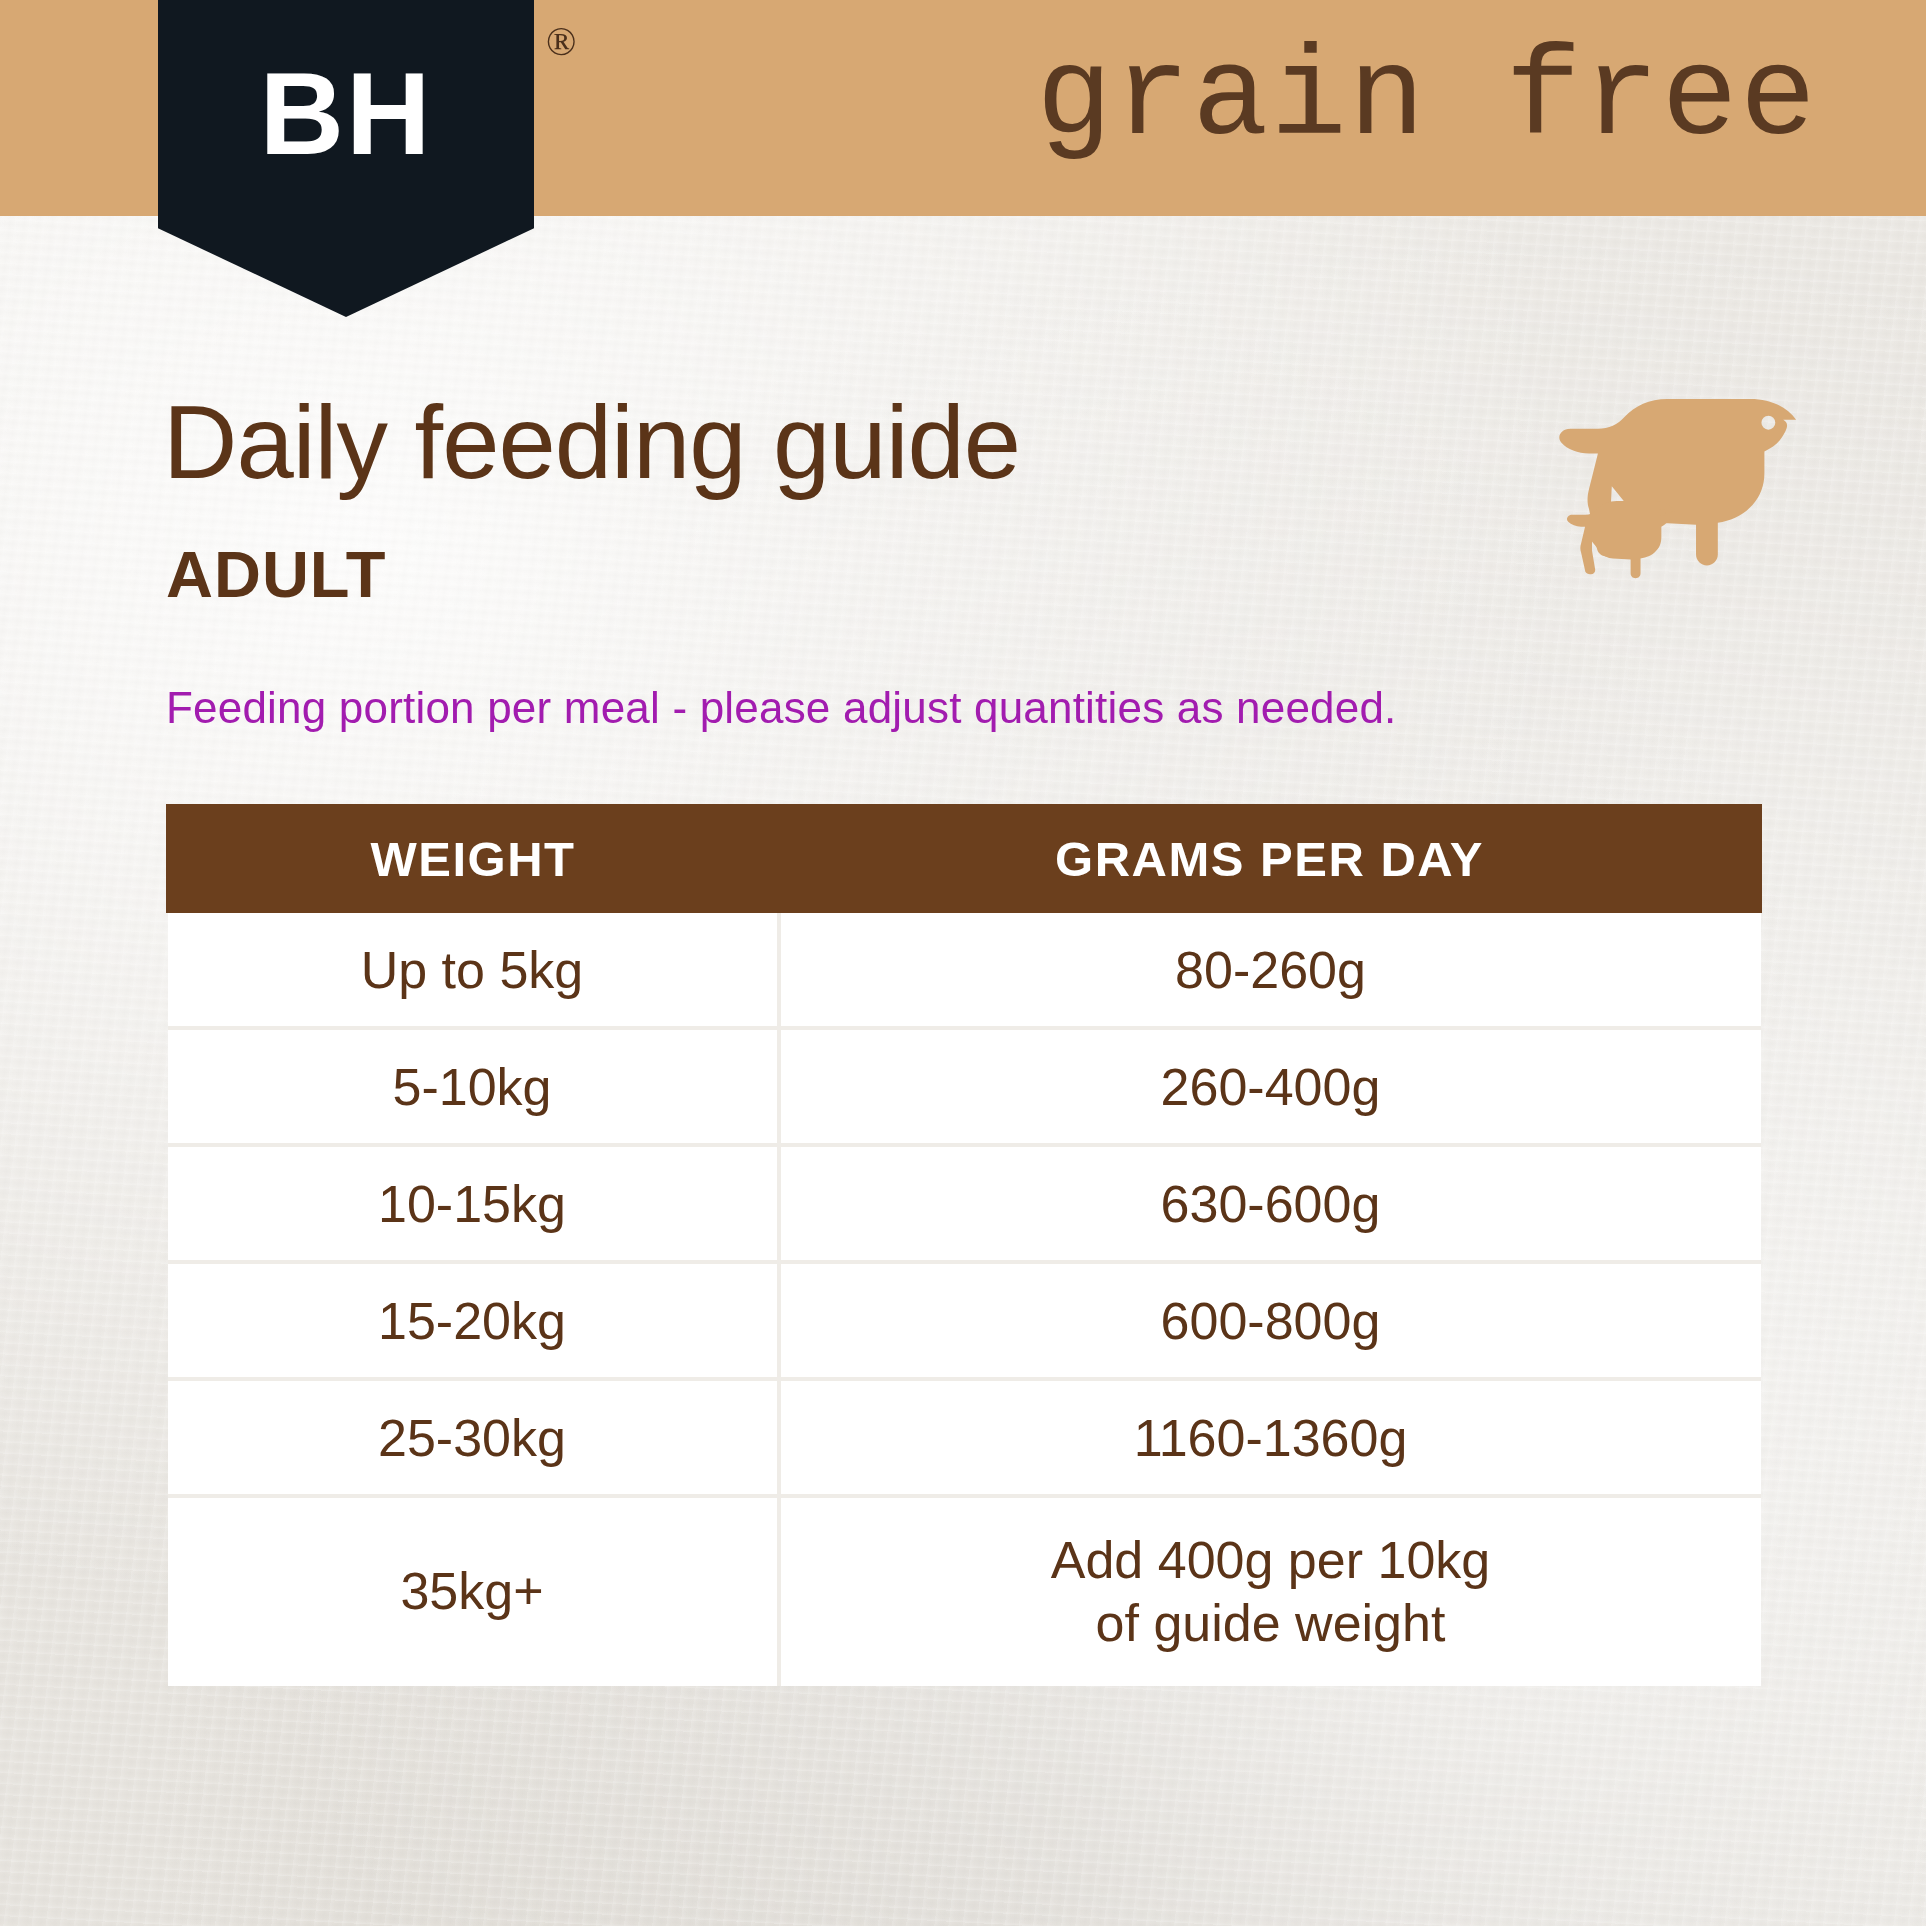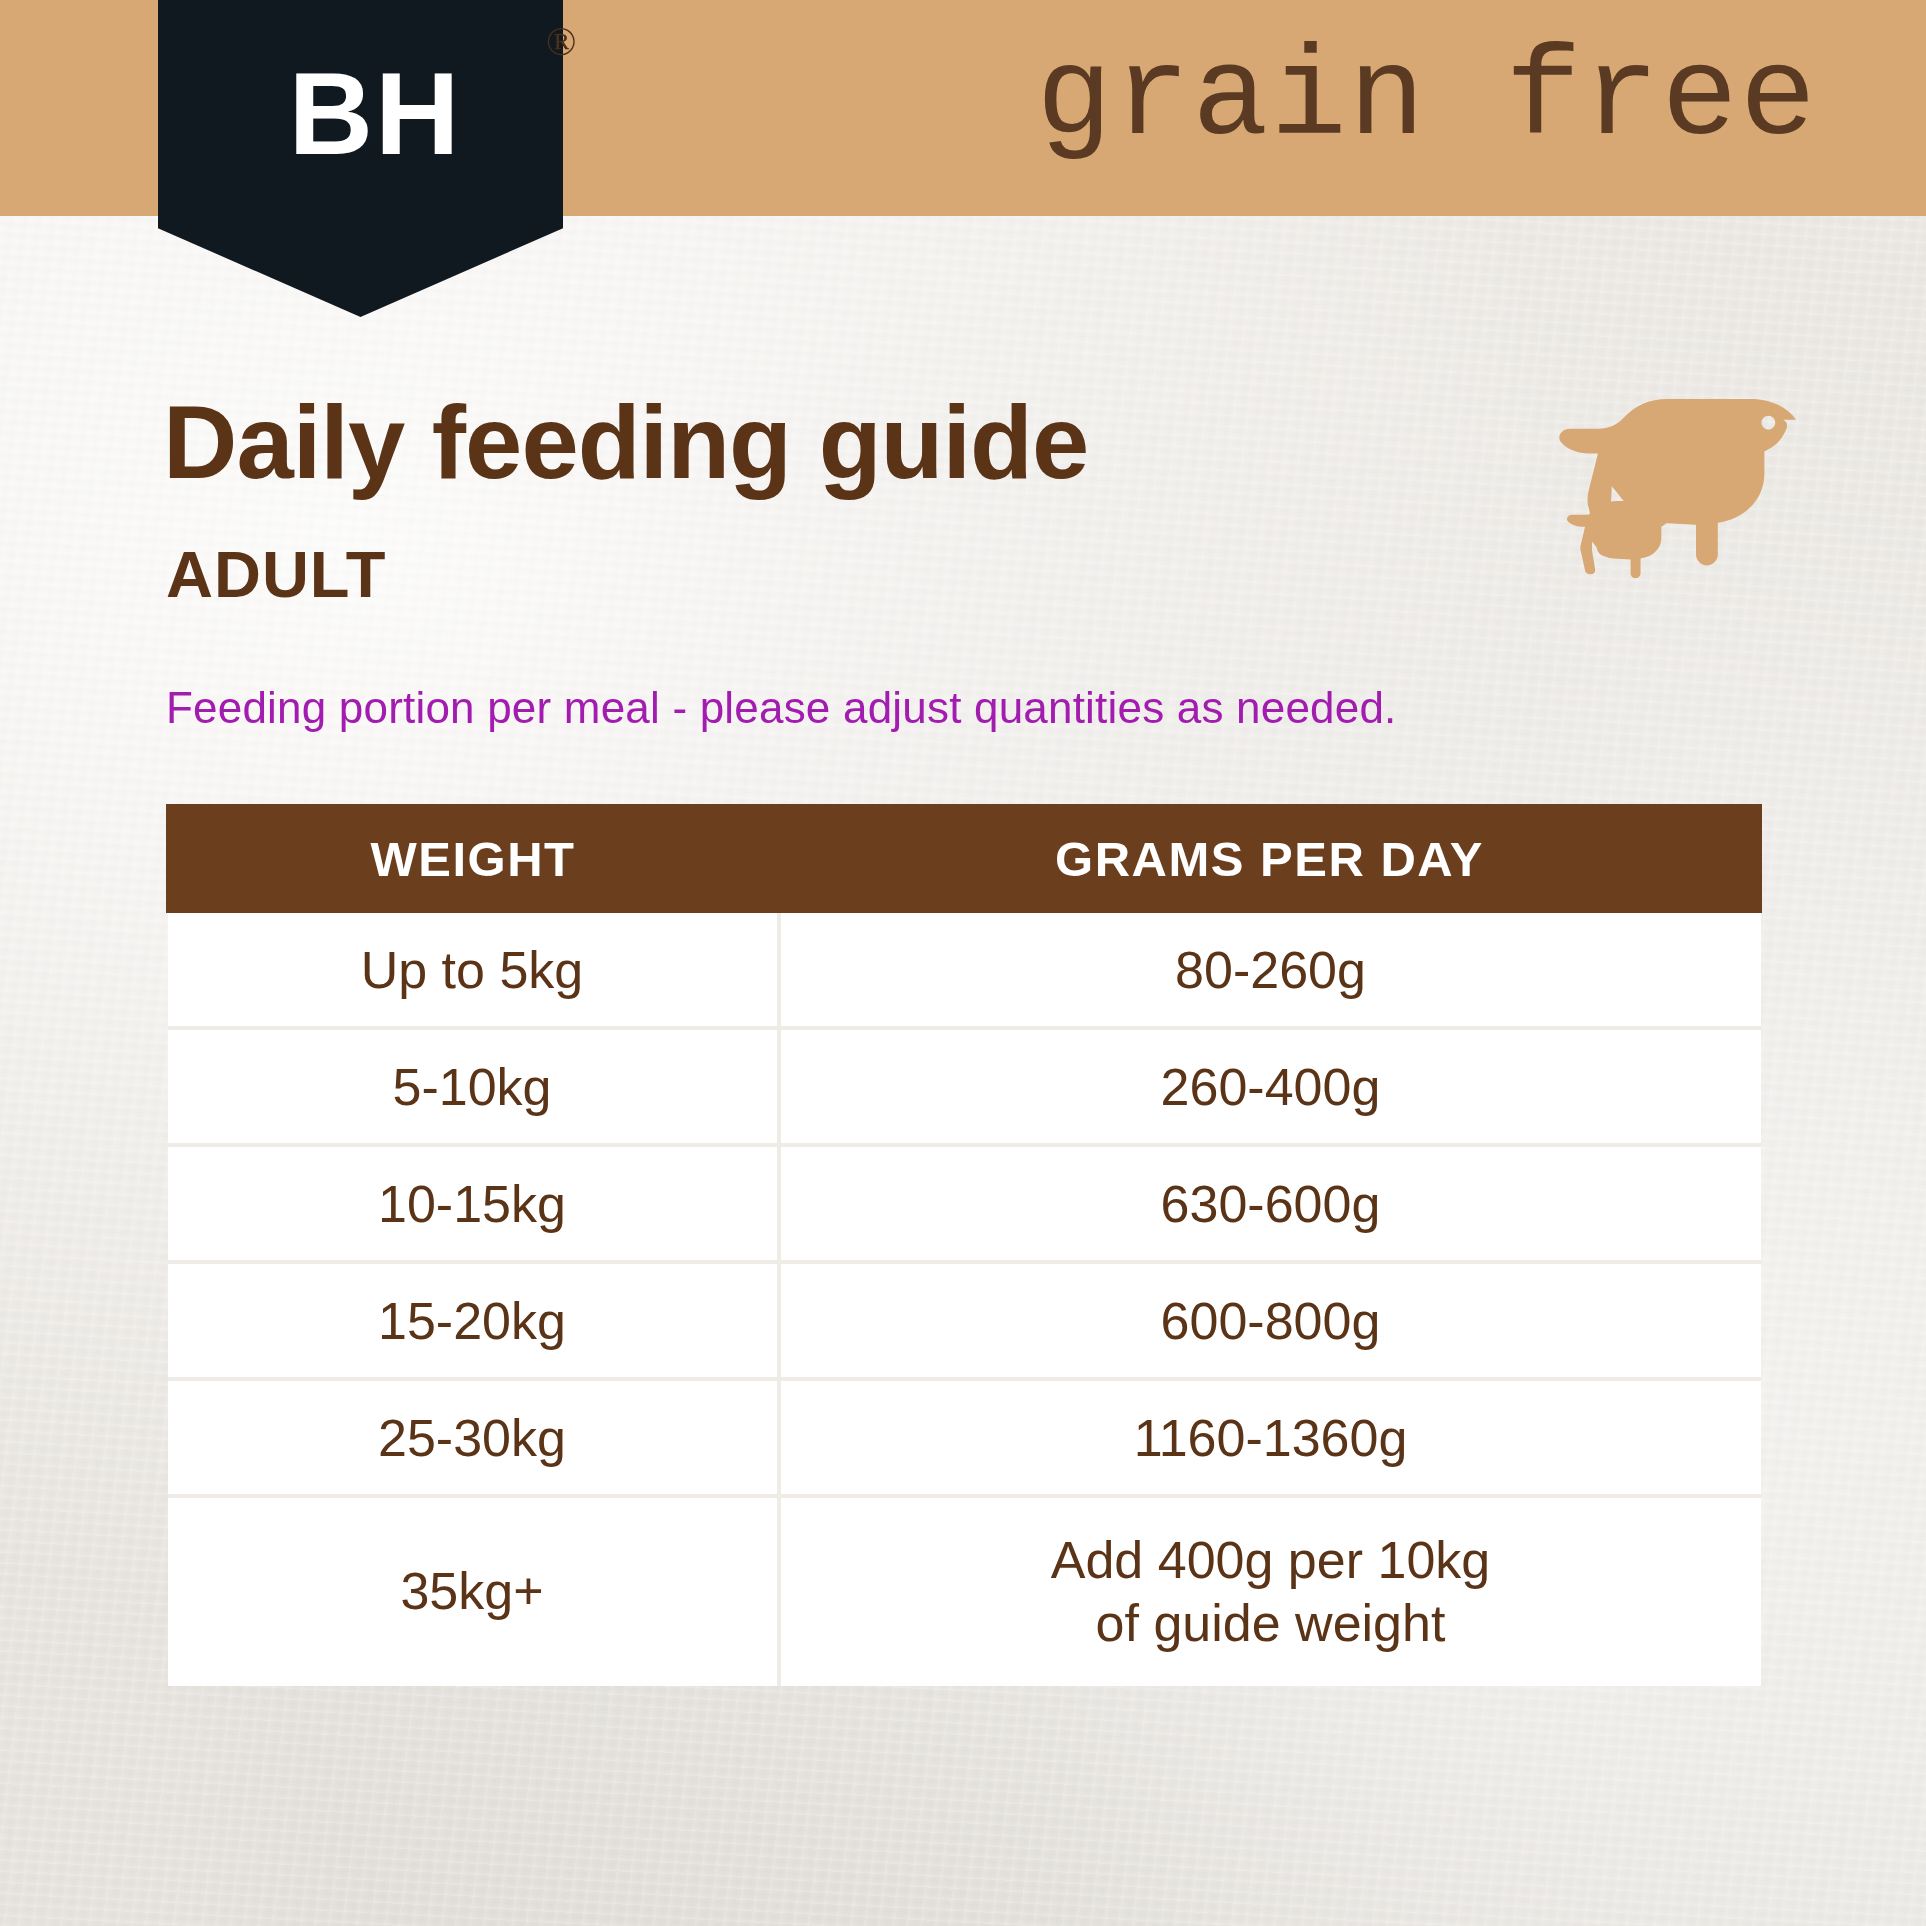--- a/index.html
+++ b/index.html
@@ -49,21 +49,20 @@
     position: absolute;
     top: 0;
     left: 158px;
     width: 376px;
     height: 317px;
     background: #101820;
     clip-path: polygon(0 0, 100% 0, 100% 72%, 50% 100%, 0 72%);
     display: flex;
     align-items: flex-start;
     justify-content: center;
-    padding-left: 29px;
   }
   .brand-shield .bh {
     color: #ffffff;
     font-size: 117px;
     font-weight: bold;
     letter-spacing: 2px;
     margin-top: 46px;
     font-family: "Liberation Sans", sans-serif;
   }
   .reg-mark {
@@ -84,21 +83,21 @@
     letter-spacing: 2px;
     line-height: 1;
   }
 
   
   .title {
     position: absolute;
     left: 163px;
     top: 384px;
     font-size: 103px;
-    font-weight: bold;
+    font-weight: normal;
     color: #5b3418;
     letter-spacing: -1px;
   }
   .subtitle {
     position: absolute;
     left: 166px;
     top: 537px;
     font-size: 65px;
     font-weight: bold;
     color: #5b3418;

